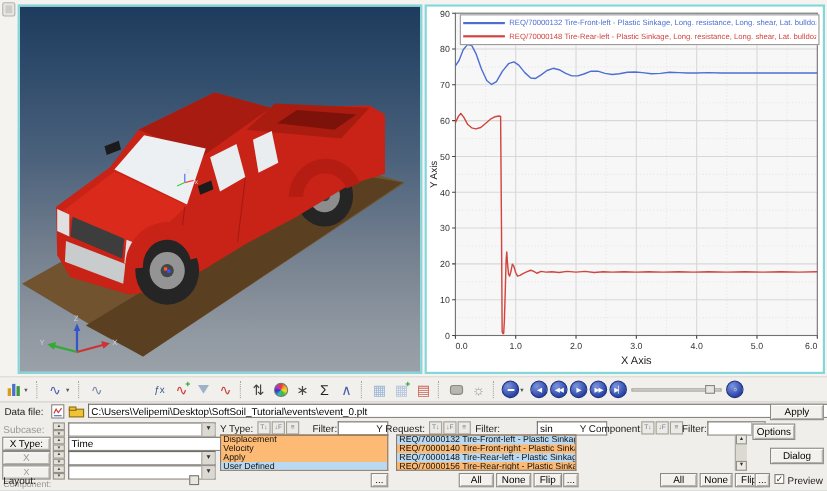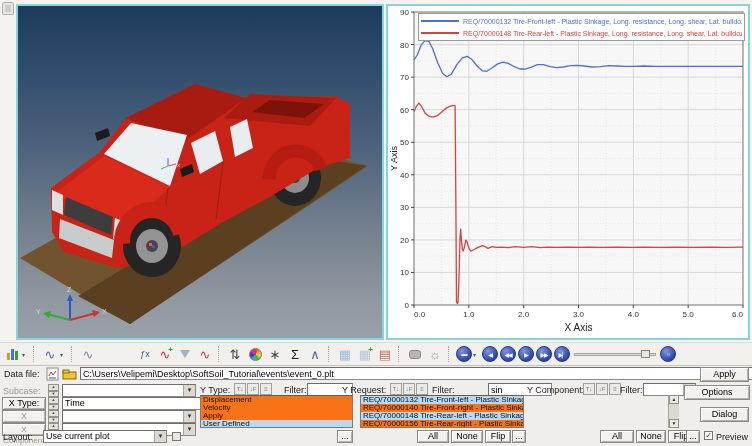--- a/index.html
+++ b/index.html
@@ -40,21 +40,21 @@
   .plbl{position:absolute;color:#222;font-size:9px;white-space:nowrap;}
   .plbl.dis{color:#9a978f;}
   .pbtn{position:absolute;background:#f3f1ed;border:1px solid #8c8984;box-shadow:inset 1px 1px 0 #fff,inset -1px -1px 0 #b5b2ab;
         font-size:9px;text-align:center;line-height:11px;padding:0;cursor:default;}
   .pinput{position:absolute;height:13px;background:#fff;border:1px solid #8a8780;border-top-color:#6f6c66;border-left-color:#6f6c66;font-size:9px;padding:0 2px;}
   .combo{position:absolute;height:13px;background:#fff;border:1px solid #8a8780;border-top-color:#6f6c66;border-left-color:#6f6c66;display:flex;}
   .combo .cval{flex:1;font-size:9px;line-height:11px;padding-left:2px;overflow:hidden;white-space:nowrap;}
   .combo .carrow{width:12px;background:#dcd9d2;border-left:1px solid #a8a5a0;font-size:6px;text-align:center;line-height:11px;color:#333;}
   .spin{position:absolute;width:11px;height:13px;display:flex;flex-direction:column;}
   .spin i{flex:1;background:#e4e1db;border:1px solid #969289;font-size:4px;line-height:4px;text-align:center;color:#444;font-style:normal;}
-  .plist{position:absolute;background:#f97316;border:1px solid #7f7c76;border-top-color:#5f5c57;overflow:hidden;}
+  .plist{position:absolute;background:#fdba74;border:1px solid #7f7c76;border-top-color:#5f5c57;overflow:hidden;}
   .list-item{height:8px;line-height:8px;font-size:8px;white-space:nowrap;overflow:hidden;padding-left:2px;color:#111;}
   .list-item.sel{background:#b9d9f2;}
   .sort-cluster{position:absolute;display:flex;gap:1px;}
   .sort-cluster span{width:12px;height:12px;background:#eceae5;border:1px solid #a39f97;font-size:6px;line-height:10px;text-align:center;color:#6f7d95;}
   .chk{position:absolute;width:9px;height:9px;background:#fff;border:1px solid #7a776f;font-size:8px;line-height:8px;text-align:center;color:#222;}
   .chk.dis{background:#e8e6e0;}
   .scrollbar{position:absolute;width:11px;background:#dcd9d2;border-left:1px solid #a8a5a0;}
   .scrollbar i{position:absolute;left:0;width:10px;height:9px;background:#ece9e3;border:1px solid #939086;font-size:5px;line-height:7px;text-align:center;color:#333;font-style:normal;}
 </style>
 </head>
@@ -312,24 +312,20 @@
     <span class="spin" style="left:48px;top:57px">
         <i>▲</i>
         <i>▼</i>
       </span>
     <span class="combo" style="left:62px;top:57px;width:134px">
         <span class="cval"></span>
         <span class="carrow">▼</span>
       </span>
 
     <span class="plbl" style="left:3px;top:66px">Layout:</span>
-    <span class="combo" style="left:43px;top:64px;width:124px">
-        <span class="cval">Use current plot</span>
-        <span class="carrow">▼</span>
-      </span>
     <span class="chk dis" style="left:172px;top:66px"></span>
 
     <span class="plbl" style="left:200px;top:19px">Y Type:</span>
     <span class="sort-cluster" style="left:234px;top:17px">
         <span>T↓</span>
         <span>↓F</span>
         <span>≡</span>
       </span>
     <span class="plbl" style="left:284px;top:19px">Filter:</span>
     <input class="pinput" style="left: 307px; top: 17px; width: 46px;" value="">
@@ -368,21 +364,21 @@
         <span class="cval"></span>
         <span class="carrow">▼</span>
       </span>
     <span class="scrollbar" style="left:668px;top:29px;height:33px">
         <i style="top:0">▲</i>
         <i style="bottom:0">▼</i>
       </span>
     <div id="ycomp-buttons"></div>
 
     <button class="pbtn" style="left:700px;top:1px;width:49px;height:15px">Apply</button>
-    <button class="pbtn" style="left:684px;top:19px;width:66px;height:15px">Options</button>
+    <button class="pbtn" style="left:684px;top:19px;width:39px;height:15px">Options</button>
     <button class="pbtn" style="left:700px;top:41px;width:49px;height:15px">Dialog</button>
     <span class="chk" id="preview-chk" style="left:704px;top:65px">✓</span>
     <span class="plbl" style="left:716px;top:66px">Preview</span>
   <button class="pbtn" style="left: 417px; top: 64px; width: 32px; height: 13px;">All</button>
       <button class="pbtn" style="left: 451px; top: 64px; width: 32px; height: 13px;">None</button>
       <button class="pbtn" style="left: 485px; top: 64px; width: 26px; height: 13px;">Flip</button>
       <button class="pbtn" style="left: 512px; top: 64px; width: 14px; height: 13px;">...</button>
       <button class="pbtn" style="left: 600px; top: 64px; width: 34px; height: 13px;">All</button>
       <button class="pbtn" style="left: 636px; top: 64px; width: 30px; height: 13px;">None</button>
       <button class="pbtn" style="left: 668px; top: 64px; width: 26px; height: 13px;">Flip</button>

